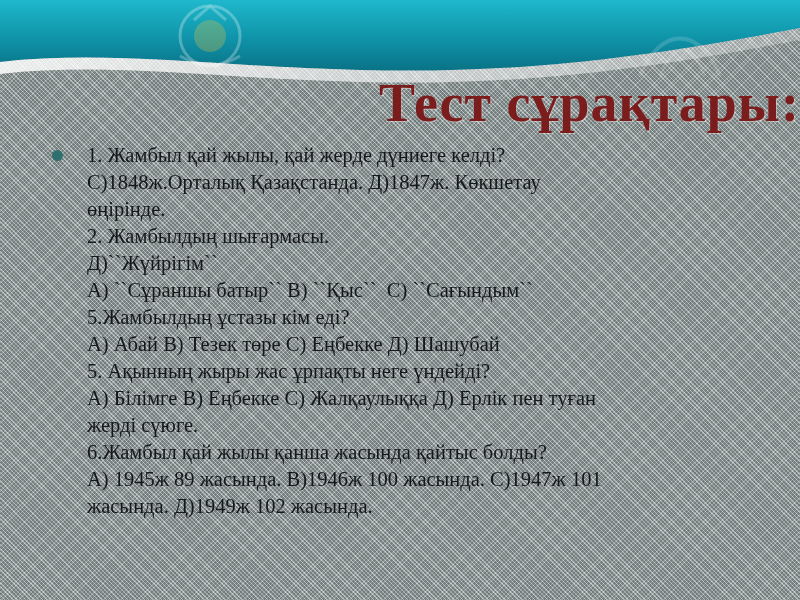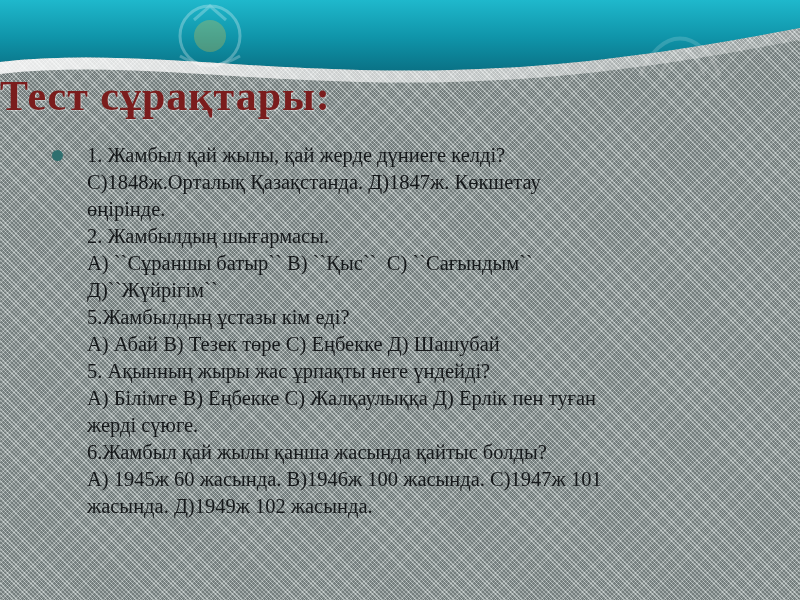--- a/index.html
+++ b/index.html
@@ -46,24 +46,24 @@
     left: 0;
     width: 800px;
     height: 600px;
   }
 
   #title {
     position: absolute;
     top: 72px;
     left: 0;
     width: 800px;
-    text-align: left;
+    text-align: right;
     font-family: "Liberation Serif", serif;
     font-weight: bold;
-    font-size: 42px;
+    font-size: 54px;
     letter-spacing: 1px;
     color: #7b1d1d;
     text-shadow: 1px 1px 0 rgba(255,255,255,0.35);
   }
 
   #body-block {
     position: absolute;
     top: 142px;
     left: 52px;
     width: 712px;
@@ -150,27 +150,27 @@
 
     <div id="title">Тест сұрақтары:</div>
 
     <div id="body-block">
       <div class="bullet-dot"></div>
       <div id="lines">
         <div class="line">1. Жамбыл қай жылы, қай жерде дүниеге келді?</div>
         <div class="line">С)1848ж.Орталық Қазақстанда. Д)1847ж. Көкшетау</div>
         <div class="line">өңірінде.</div>
         <div class="line">2. Жамбылдың шығармасы.</div>
+        <div class="line">Д)``Жүйрігім``</div>
         <div class="line">А) ``Сұраншы батыр`` В) ``Қыс``  С) ``Сағындым``</div>
-        <div class="line">Д)``Жүйрігім``</div>
         <div class="line">5.Жамбылдың ұстазы кім еді?</div>
         <div class="line">А) Абай В) Тезек төре С) Еңбекке Д) Шашубай</div>
         <div class="line">5. Ақынның жыры жас ұрпақты неге үндейді?</div>
         <div class="line">А) Білімге В) Еңбекке С) Жалқаулыққа Д) Ерлік пен туған</div>
         <div class="line">жерді сүюге.</div>
         <div class="line">6.Жамбыл қай жылы қанша жасында қайтыс болды?</div>
-        <div class="line">А) 1945ж 60 жасында. В)1946ж 100 жасында. С)1947ж 101</div>
+        <div class="line">А) 1945ж 89 жасында. В)1946ж 100 жасында. С)1947ж 101</div>
         <div class="line">жасында. Д)1949ж 102 жасында.</div>
       </div>
     </div>
 
   </div>
 </div>
 
 </body></html>

